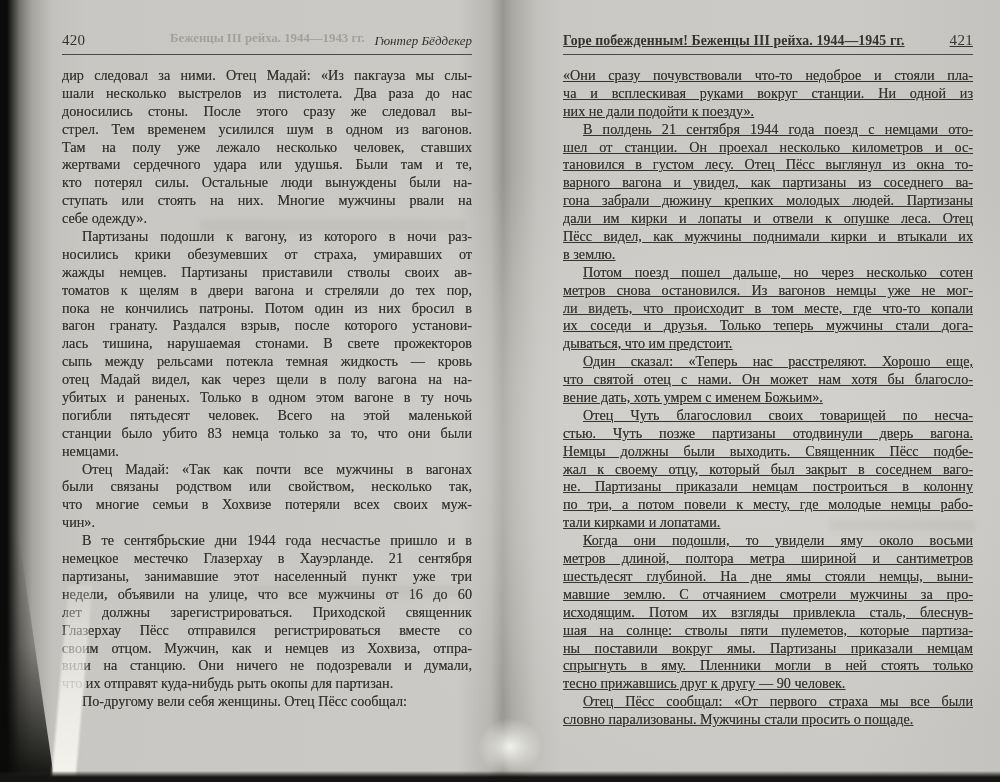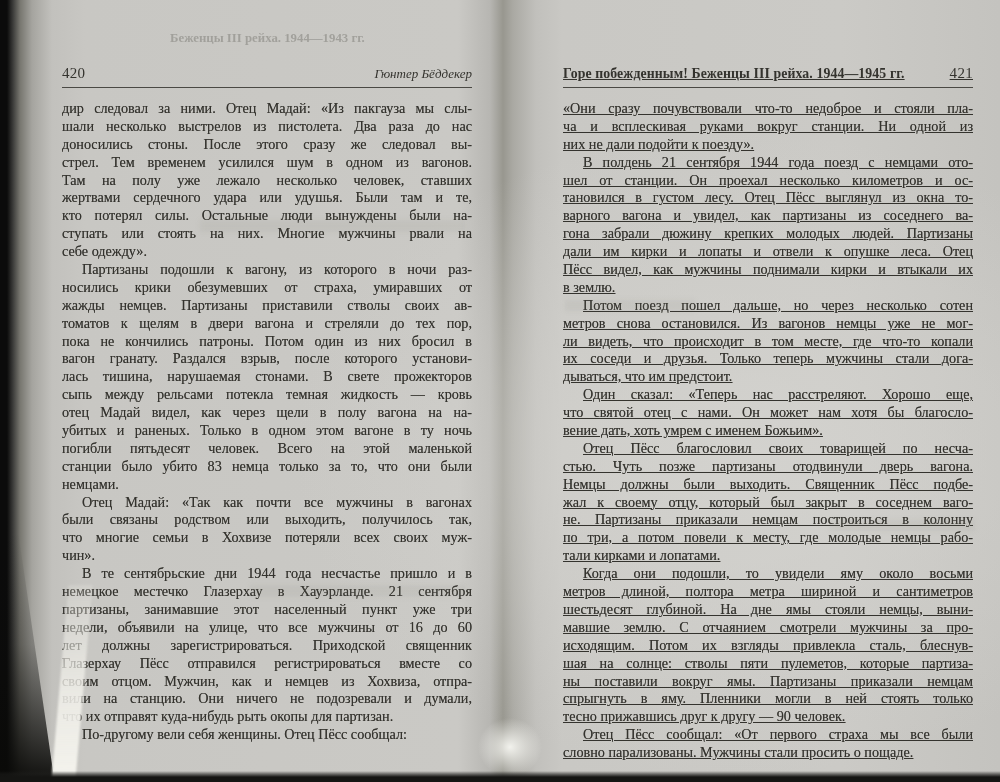--- a/index.html
+++ b/index.html
@@ -27,21 +27,21 @@
     transform:skewX(-5deg); filter:blur(1.1px); }
   .gutter-glow { position:absolute; left:478px; top:718px; width:64px; height:58px;
     background:radial-gradient(closest-side, rgba(246,246,241,.95), rgba(246,246,241,0)); }
 
   .page { position:absolute; top:32px; width:410px; color:#34332e; }
   .page.left  { left:62px; }
   .page.right { left:563px;text-decoration:underline; }
 
   .pg-header { display:flex; justify-content:space-between; align-items:baseline;
     padding-bottom:5px; border-bottom:1.3px solid #4a4944; }
-  .pagenum { font-size:15px; letter-spacing:.3px;margin-top:33px; }
+  .pagenum { font-size:15px; letter-spacing:.3px; }
   .author  { font-style:italic; font-size:13px; }
   .title   { font-weight:bold; font-size:13.8px; letter-spacing:.1px; }
 
   .body { margin-top:12px; font-size:14.2px; line-height:17.9px;
     text-shadow:0 0 .5px rgba(52,51,46,.65); }
   .line { text-align:justify; text-align-last:justify; -moz-text-align-last:justify;
     height:17.9px; overflow:hidden; }
   .line.indent { text-indent:20px; }
   .line.pend { text-align-last:left; -moz-text-align-last:left; }
 
@@ -78,21 +78,21 @@
         <div class="line">пока не кончились патроны. Потом один из них бросил в</div>
         <div class="line">вагон гранату. Раздался взрыв, после которого установи-</div>
         <div class="line">лась тишина, нарушаемая стонами. В свете прожекторов</div>
         <div class="line">сыпь между рельсами потекла темная жидкость — кровь</div>
         <div class="line">отец Мадай видел, как через щели в полу вагона на на-</div>
         <div class="line">убитых и раненых. Только в одном этом вагоне в ту ночь</div>
         <div class="line">погибли пятьдесят человек. Всего на этой маленькой</div>
         <div class="line">станции было убито 83 немца только за то, что они были</div>
         <div class="line pend">немцами.</div>
         <div class="line indent">Отец Мадай: «Так как почти все мужчины в вагонах</div>
-        <div class="line">были связаны родством или выходить, получилось так,</div>
+        <div class="line">были связаны родством или свойством, несколько так,</div>
         <div class="line">что многие семьи в Хохвизе потеряли всех своих муж-</div>
         <div class="line pend">чин».</div>
         <div class="line indent">В те сентябрьские дни 1944 года несчастье пришло и в</div>
         <div class="line">немецкое местечко Глазерхау в Хауэрланде. 21 сентября</div>
         <div class="line">партизаны, занимавшие этот населенный пункт уже три</div>
         <div class="line">недели, объявили на улице, что все мужчины от 16 до 60</div>
         <div class="line">лет должны зарегистрироваться. Приходской священник</div>
         <div class="line">Глазерхау Пёсс отправился регистрироваться вместе со</div>
         <div class="line">своим отцом. Мужчин, как и немцев из Хохвиза, отпра-</div>
         <div class="line">вили на станцию. Они ничего не подозревали и думали,</div>
@@ -119,21 +119,21 @@
         <div class="line">Пёсс видел, как мужчины поднимали кирки и втыкали их</div>
         <div class="line pend">в землю.</div>
         <div class="line indent">Потом поезд пошел дальше, но через несколько сотен</div>
         <div class="line">метров снова остановился. Из вагонов немцы уже не мог-</div>
         <div class="line">ли видеть, что происходит в том месте, где что-то копали</div>
         <div class="line">их соседи и друзья. Только теперь мужчины стали дога-</div>
         <div class="line pend">дываться, что им предстоит.</div>
         <div class="line indent">Один сказал: «Теперь нас расстреляют. Хорошо еще,</div>
         <div class="line">что святой отец с нами. Он может нам хотя бы благосло-</div>
         <div class="line pend">вение дать, хоть умрем с именем Божьим».</div>
-        <div class="line indent">Отец Пёсс благословил своих товарищей по несча-</div>
+        <div class="line indent">Отец Чуть благословил своих товарищей по несча-</div>
         <div class="line">стью. Чуть позже партизаны отодвинули дверь вагона.</div>
         <div class="line">Немцы должны были выходить. Священник Пёсс подбе-</div>
         <div class="line">жал к своему отцу, который был закрыт в соседнем ваго-</div>
         <div class="line">не. Партизаны приказали немцам построиться в колонну</div>
         <div class="line">по три, а потом повели к месту, где молодые немцы рабо-</div>
         <div class="line pend">тали кирками и лопатами.</div>
         <div class="line indent">Когда они подошли, то увидели яму около восьми</div>
         <div class="line">метров длиной, полтора метра шириной и сантиметров</div>
         <div class="line">шестьдесят глубиной. На дне ямы стояли немцы, выни-</div>
         <div class="line">мавшие землю. С отчаянием смотрели мужчины за про-</div>

